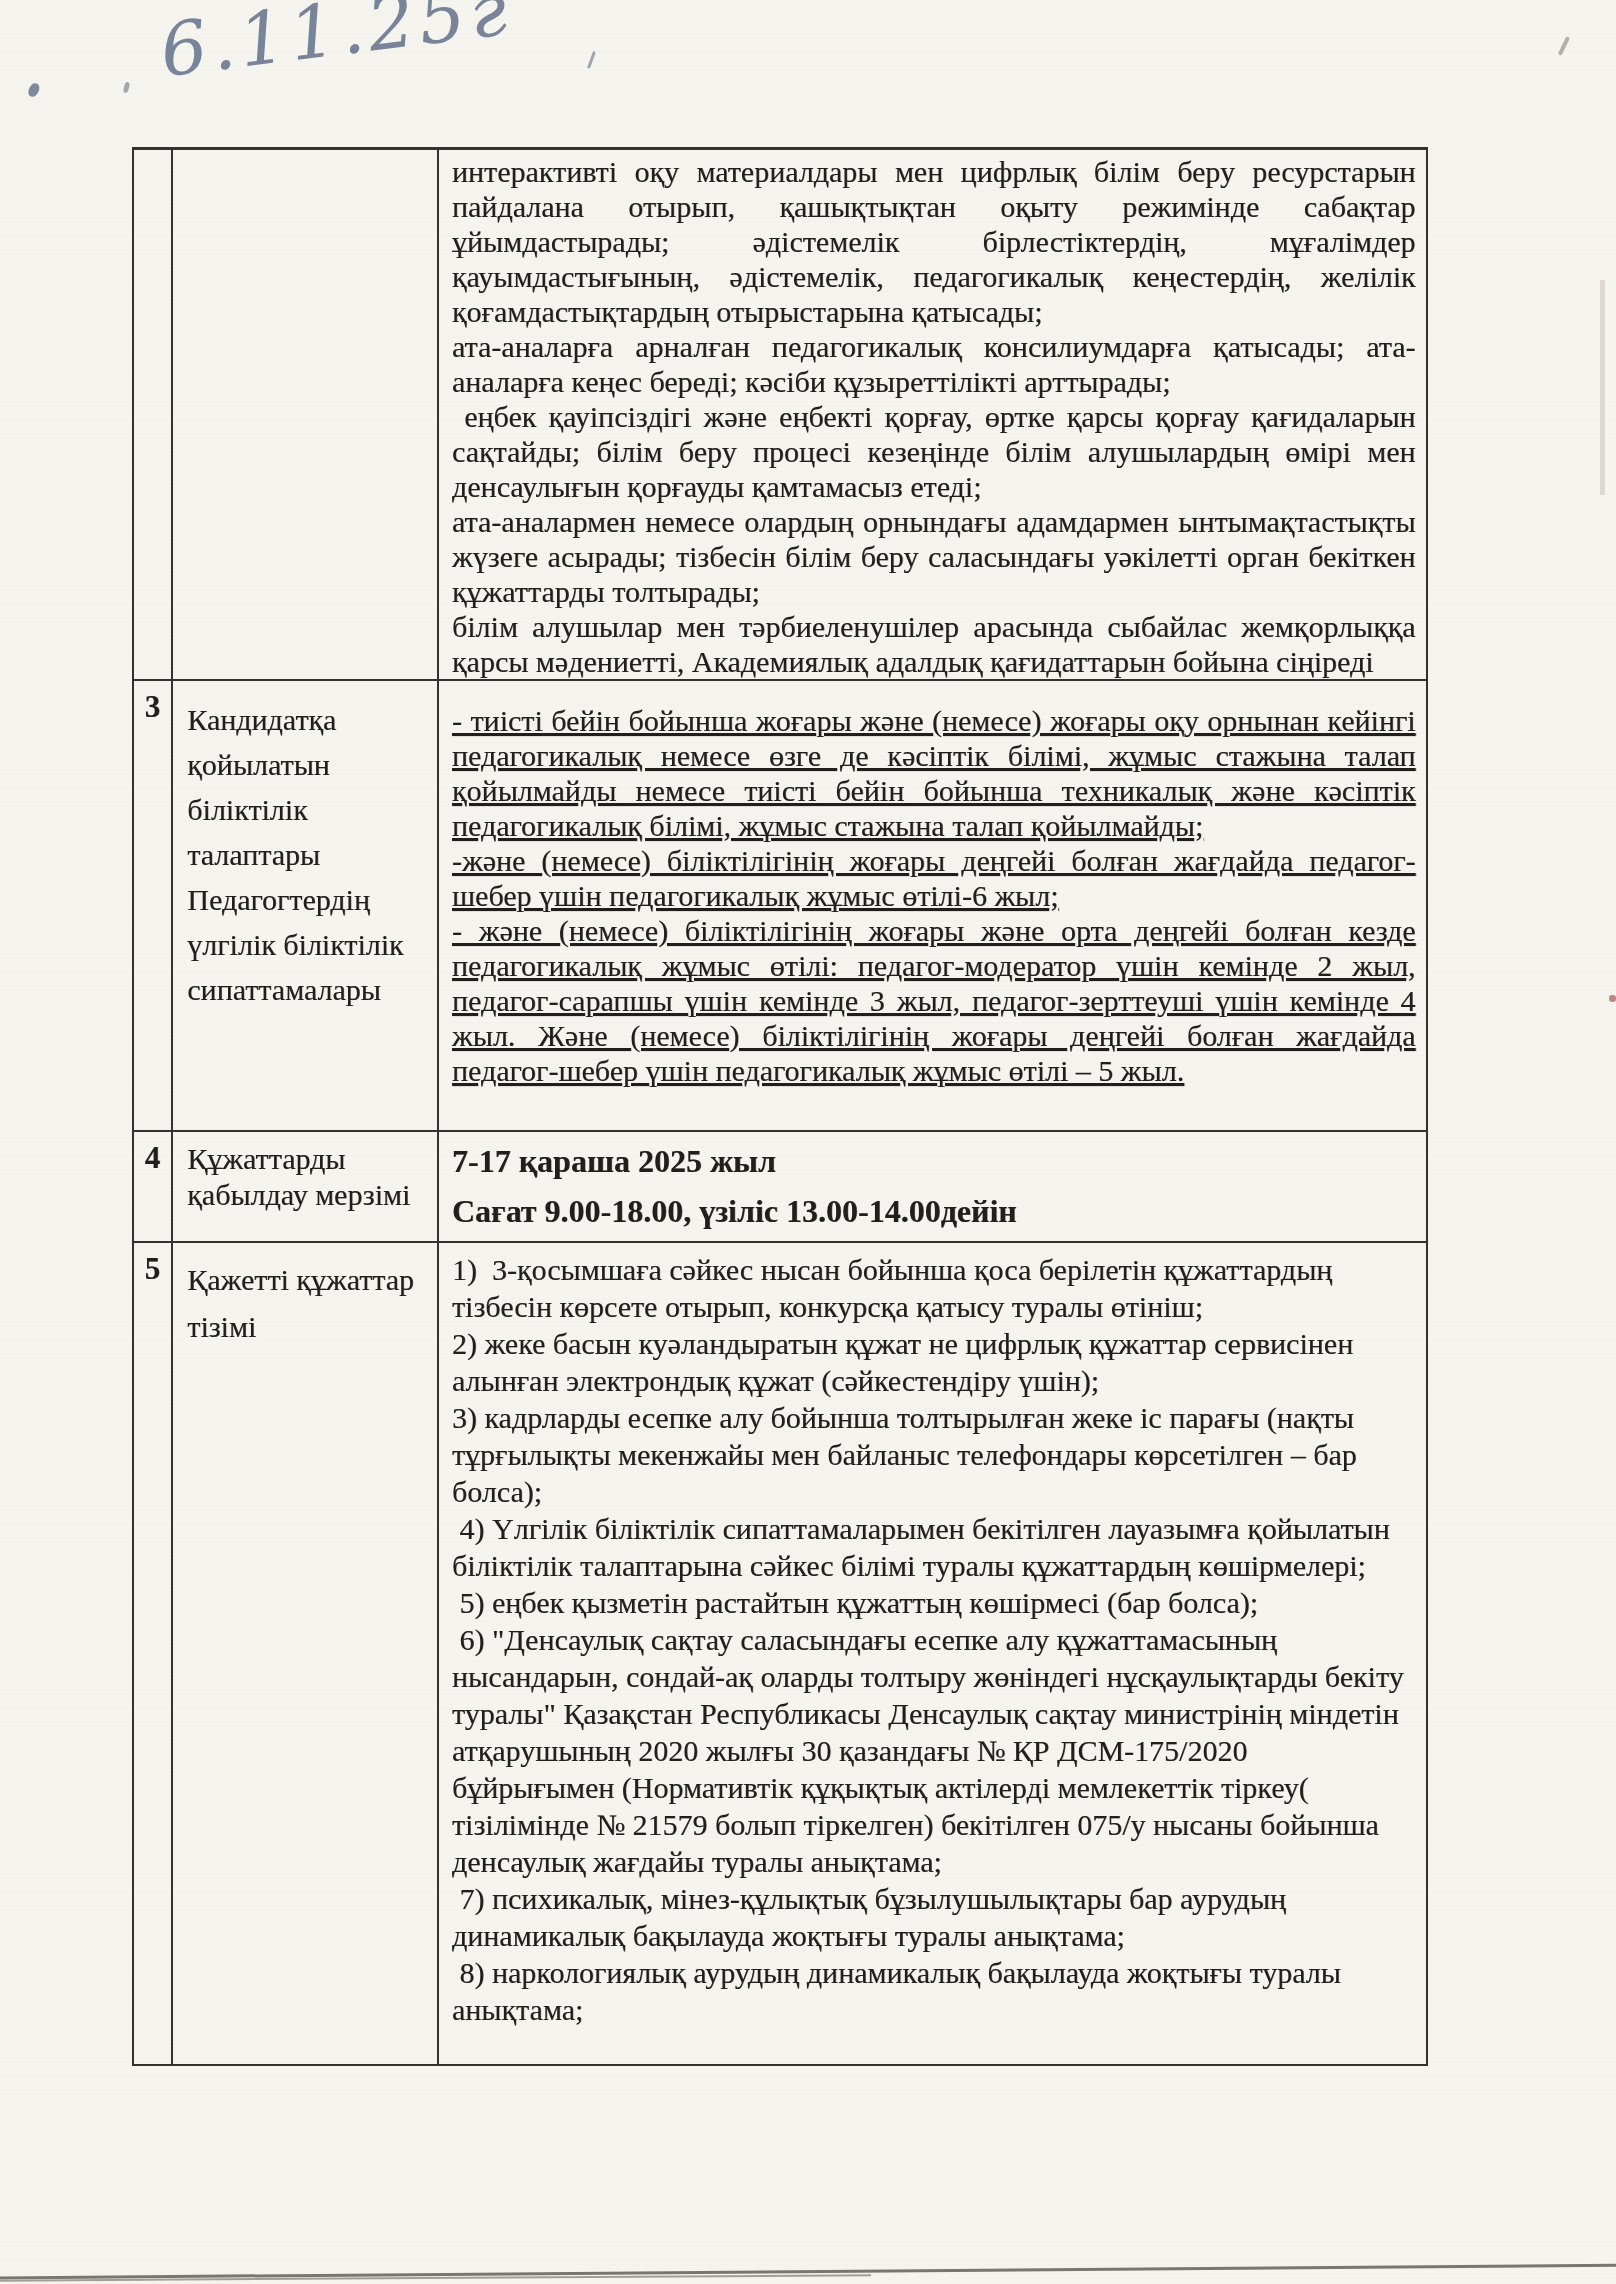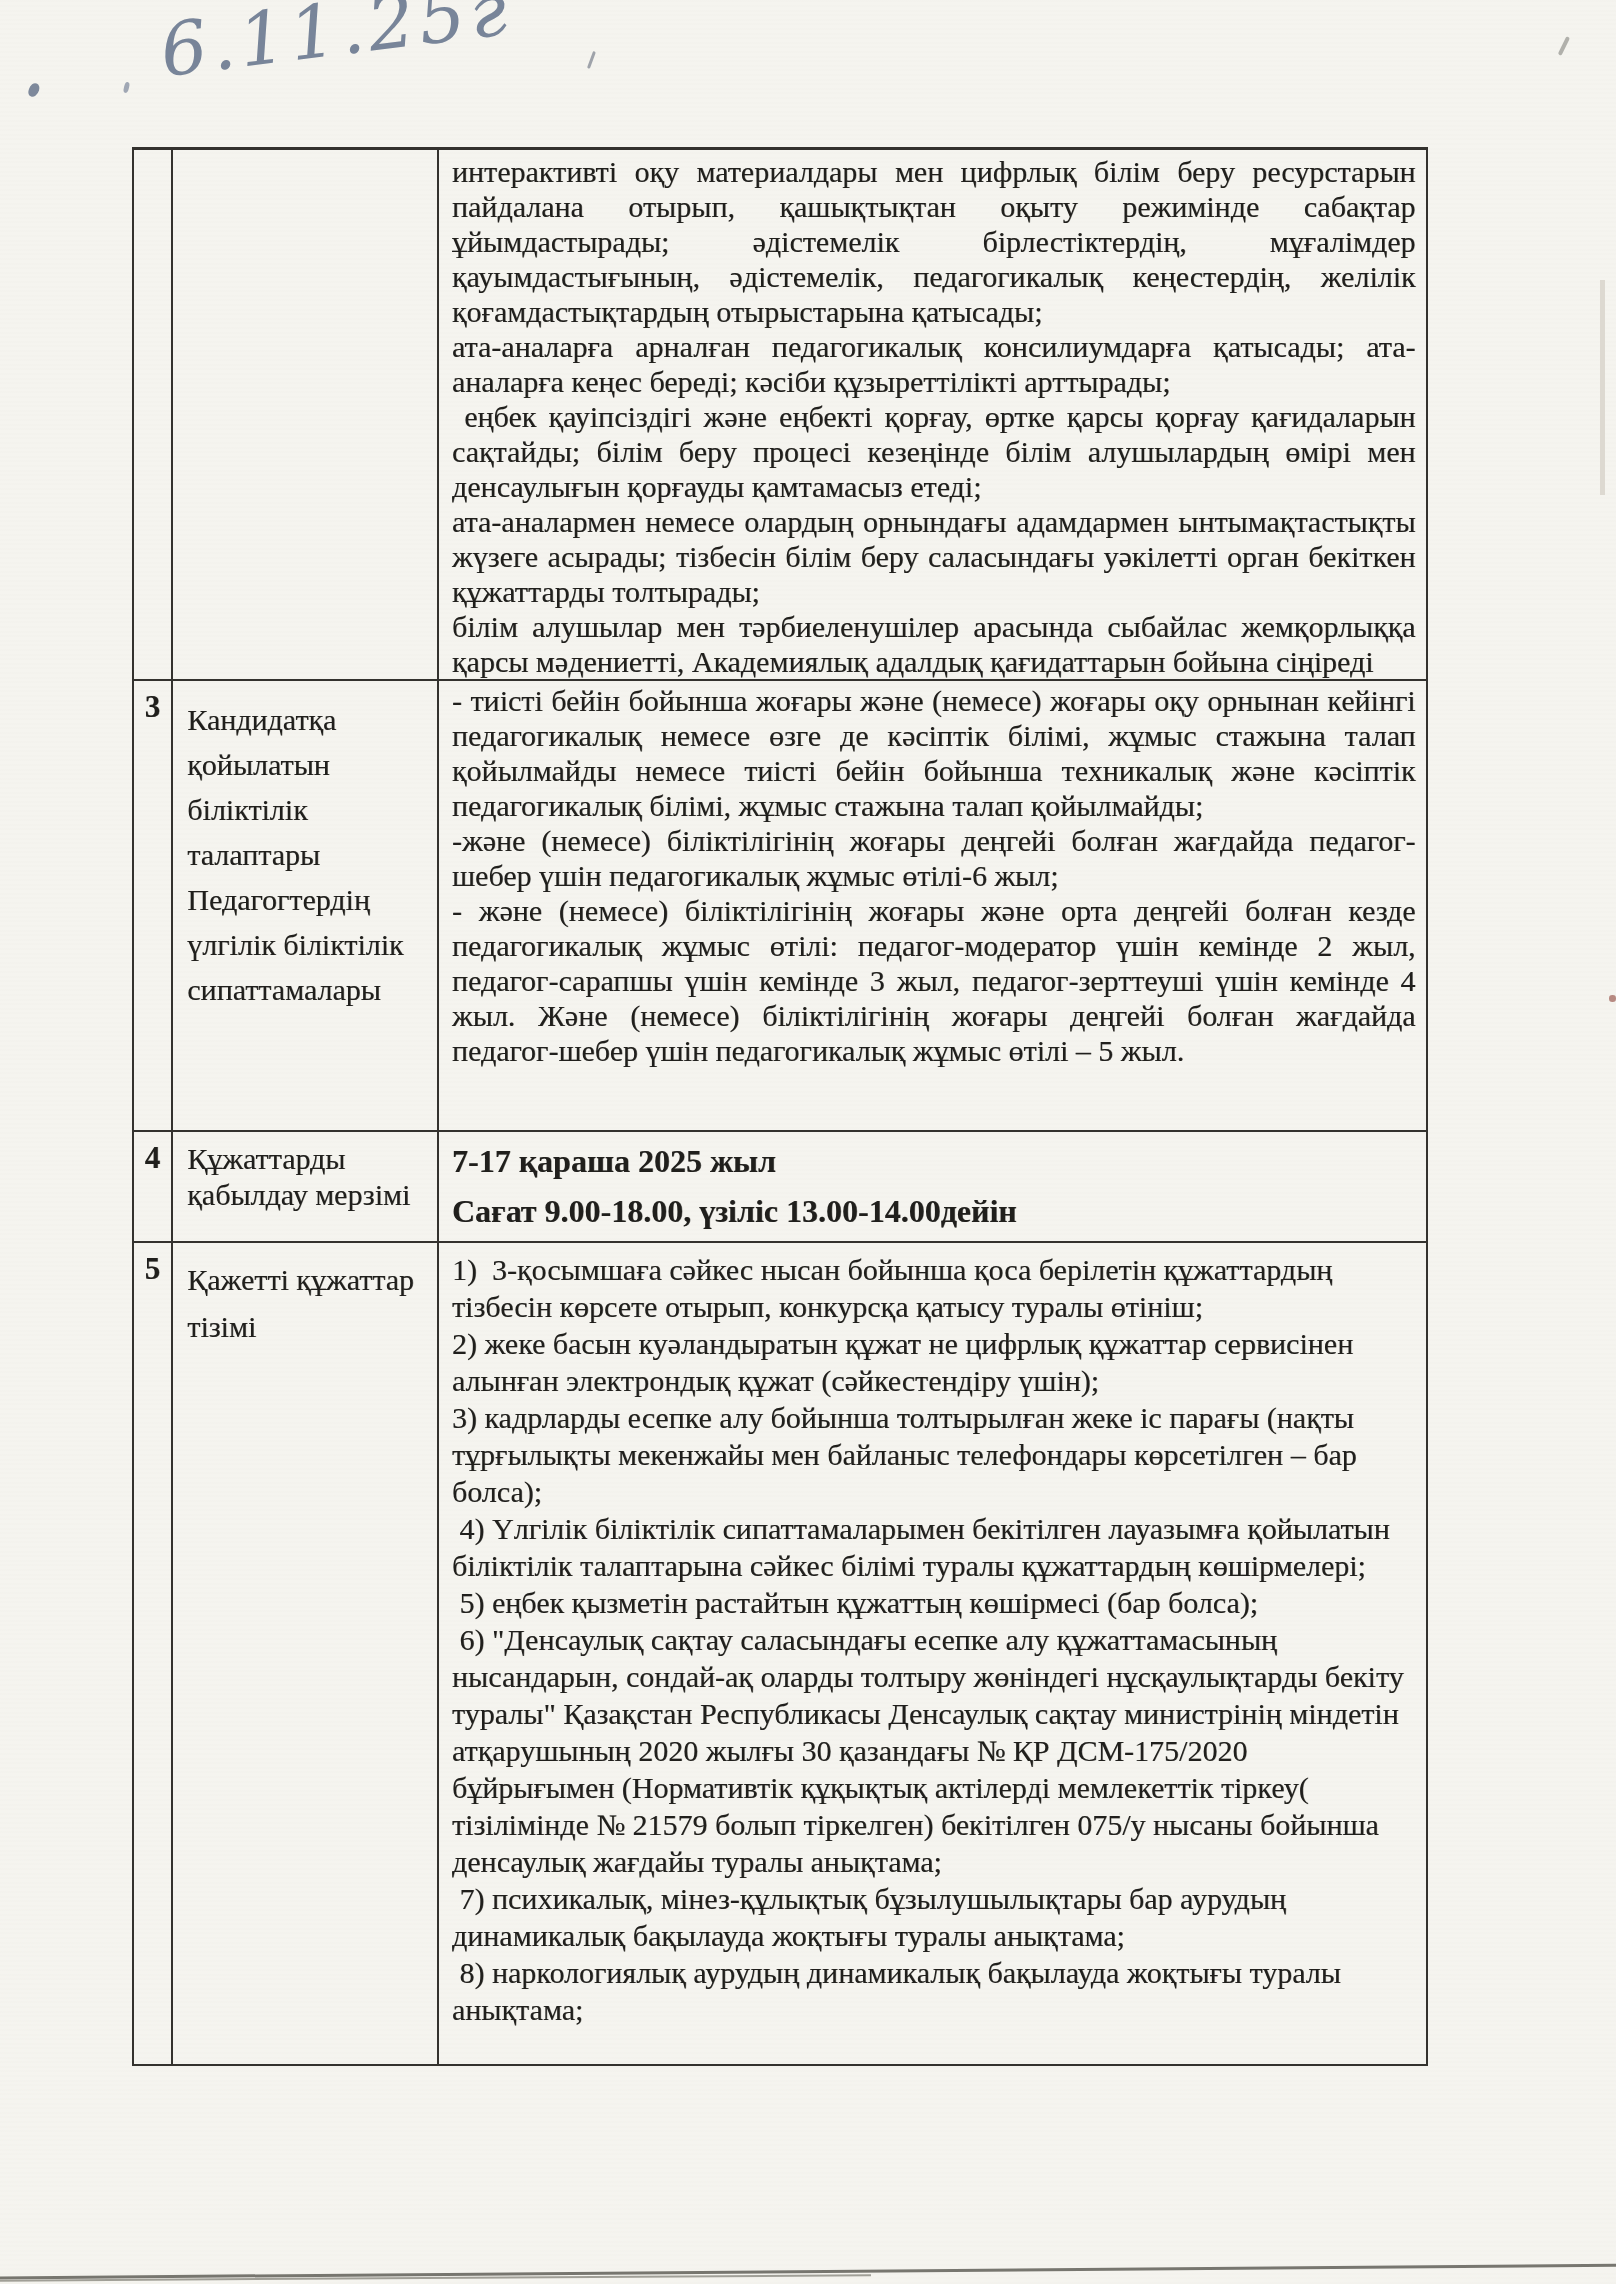--- a/index.html
+++ b/index.html
@@ -128,21 +128,21 @@
   tr.r5 td.cell-label { line-height: 47px; padding-top: 13px; margin-top: 6px; }
 
   td.cell-body { padding: 3.9px 10.4px 0 13px; }
   td.cell-body p { margin: 0; font-size: 30px; }
 
   tr.r1 td.cell-body p,
   tr.r3 td.cell-body p {
     line-height: 35px;
     text-align: justify;
   }
-  tr.r3 td.cell-body { padding-top: 2px; }
+  tr.r3 td.cell-body { padding-top: 22px; text-decoration: underline; }
   tr.r2 td.cell-body { padding-top: 9px; }
   tr.r2 td.cell-body p { line-height: 35px; }
   tr.r4 td.cell-body { padding-top: 3.9px; }
   tr.r4 td.cell-body p {
     font-size: 32px;
     font-weight: bold;
     line-height: 50px;
   }
   tr.r5 td.cell-body { padding-top: 7.8px; }
   tr.r5 td.cell-body p { line-height: 37px; }

